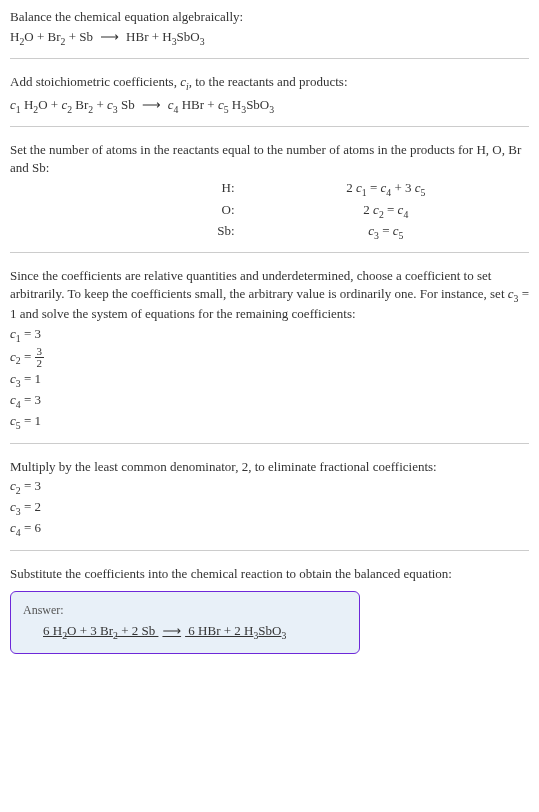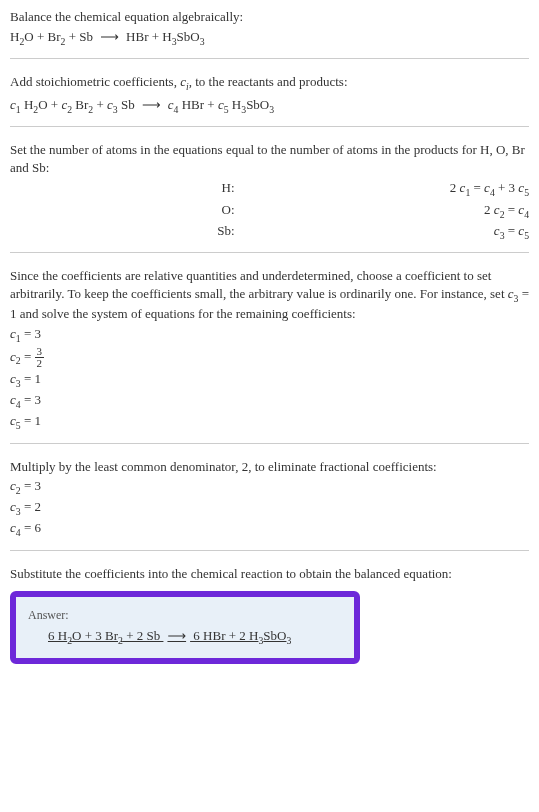--- a/index.html
+++ b/index.html
@@ -31,28 +31,28 @@
       display: grid;
       grid-template-columns: auto auto;
       column-gap: 8px;
       row-gap: 1px;
       margin-top: 2px;
     }
     .atom-label {
       text-align: right;
     }
     .atom-eq {
-      text-align: right;
+      text-align: center;
     }
     .coeff-line {
       margin: 1px 0;
     }
     .answer-box {
       background: #e8f0f8;
-      border: 6px solid #6d28d9;
+      border: 1px solid #6d28d9;
       border-radius: 6px;
       padding: 10px 12px;
       margin-top: 8px;
       display: inline-block;
       min-width: 350px;
     }
     .answer-label {
       color: #555;
       font-size: 12px;
       margin-bottom: 4px;
@@ -100,21 +100,21 @@
 <hr class="divider">
 
 <div class="section">
   <div>Add stoichiometric coefficients, <span class="ital">c<sub>i</sub></span>, to the reactants and products:</div>
   <div class="eq"><span class="ital">c</span><sub>1</sub> H<sub>2</sub>O + <span class="ital">c</span><sub>2</sub> Br<sub>2</sub> + <span class="ital">c</span><sub>3</sub> Sb <span class="arrow">⟶</span> <span class="ital">c</span><sub>4</sub> HBr + <span class="ital">c</span><sub>5</sub> H<sub>3</sub>SbO<sub>3</sub></div>
 </div>
 
 <hr class="divider">
 
 <div class="section">
-  <div>Set the number of atoms in the equations equal to the number of atoms in the products for H, O, Br and Sb:</div>
+  <div>Set the number of atoms in the reactants equal to the number of atoms in the products for H, O, Br and Sb:</div>
   <div class="atom-table">
     <div class="atom-label">H:</div>
     <div class="atom-eq">2 <span class="ital">c</span><sub>1</sub> = <span class="ital">c</span><sub>4</sub> + 3 <span class="ital">c</span><sub>5</sub></div>
     <div class="atom-label">O:</div>
     <div class="atom-eq">2 <span class="ital">c</span><sub>2</sub> = <span class="ital">c</span><sub>4</sub></div>
     <div class="atom-label">Sb:</div>
     <div class="atom-eq"><span class="ital">c</span><sub>3</sub> = <span class="ital">c</span><sub>5</sub></div>
   </div>
 </div>
 

